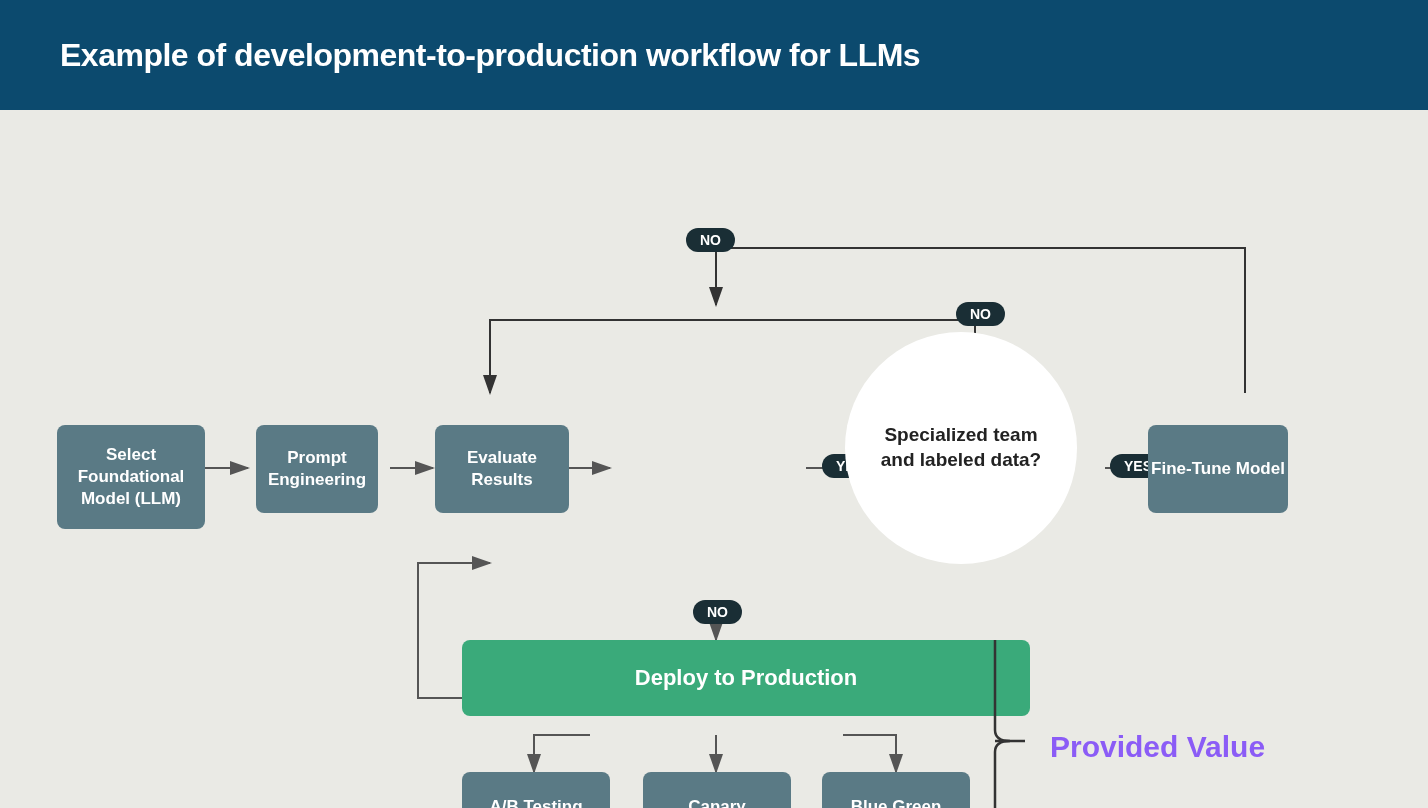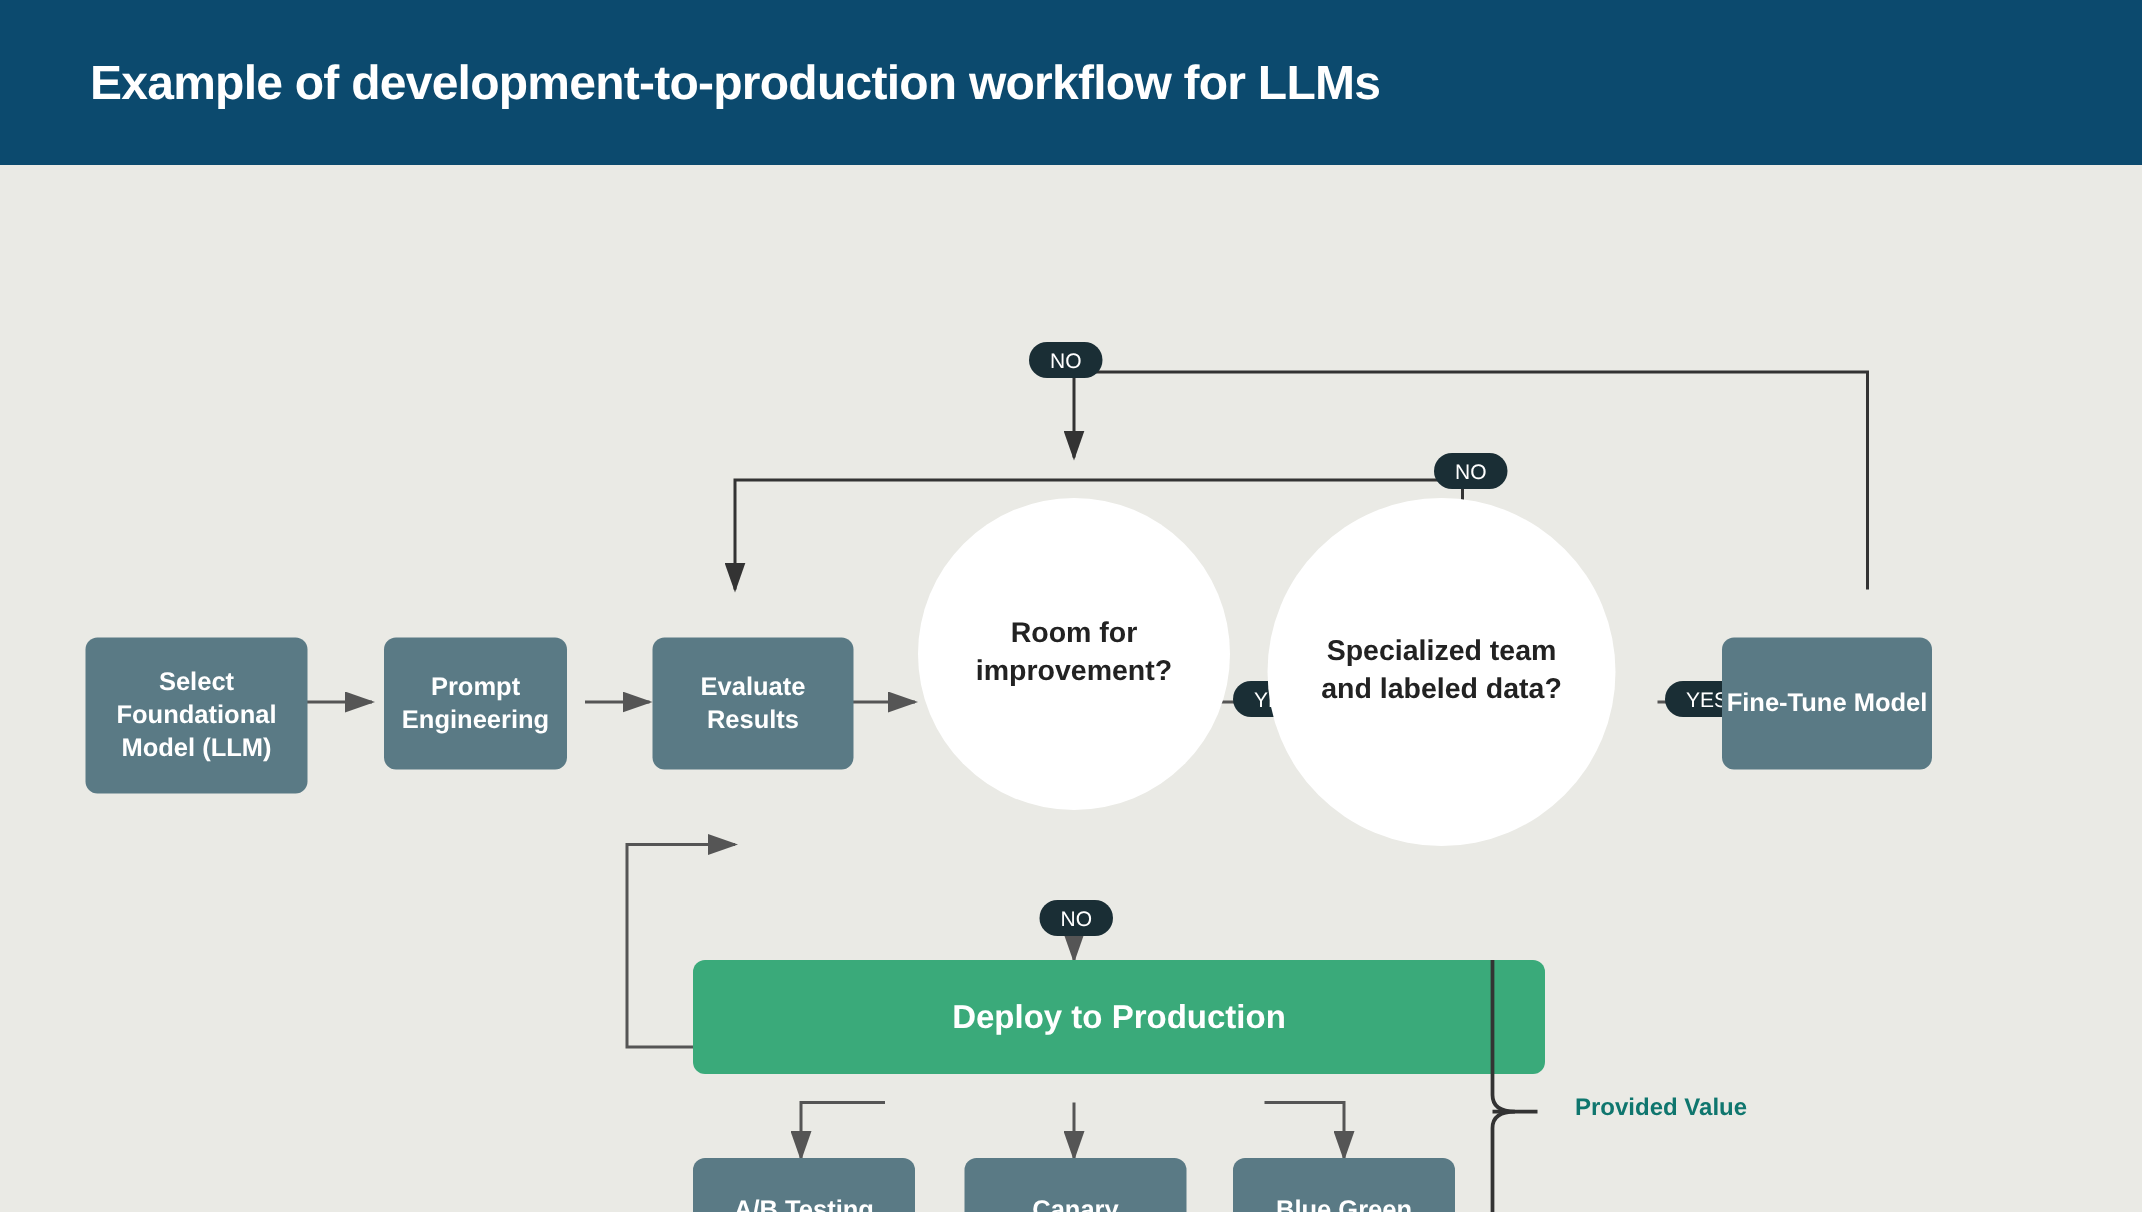--- a/index.html
+++ b/index.html
@@ -77,31 +77,31 @@
       font-weight: 600;
     }
 
     .label-pill {
       position: absolute;
       background: #1a2e35;
       color: #ffffff;
       border-radius: 20px;
       padding: 4px 14px;
       font-size: 14px;
-      font-weight: 400;
+      font-weight: 700;
       display: flex;
       align-items: center;
       justify-content: center;
     }
 
     .provided-value-label {
       position: absolute;
-      font-size: 16px;
-      font-weight: 600;
-      color: #0f766e;
+      font-size: 30px;
+      font-weight: 600;
+      color: #8b5cf6;
     }
 
     .brace-svg {
       position: absolute;
     }
   </style>
 </head>
 <body>
 
 <div class="header">
@@ -151,23 +151,20 @@
   </div>
 
   <div class="node-box" style="left:256px; top:315px; width:122px; height:88px;">
     <span>Prompt Engineering</span>
   </div>
 
   <div class="node-box" style="left:435px; top:315px; width:134px; height:88px;justify-content:center;">
     <span>Evaluate Results</span>
   </div>
 
-  <div class="node-circle" style="left:612px; top:222px; width:208px; height:208px;">
-    <span style="padding: 20px;">Room for improvement?</span>
-  </div>
 
   <div class="label-pill" style="left:822px; top:344px;">
     <span>YES</span>
   </div>
 
   <div class="node-circle" style="left:845px; top:222px; width:232px; height:232px;">
     <span style="padding: 30px;">Specialized team and labeled data?</span>
   </div>
 
   <div class="label-pill" style="left:1110px; top:344px;">

